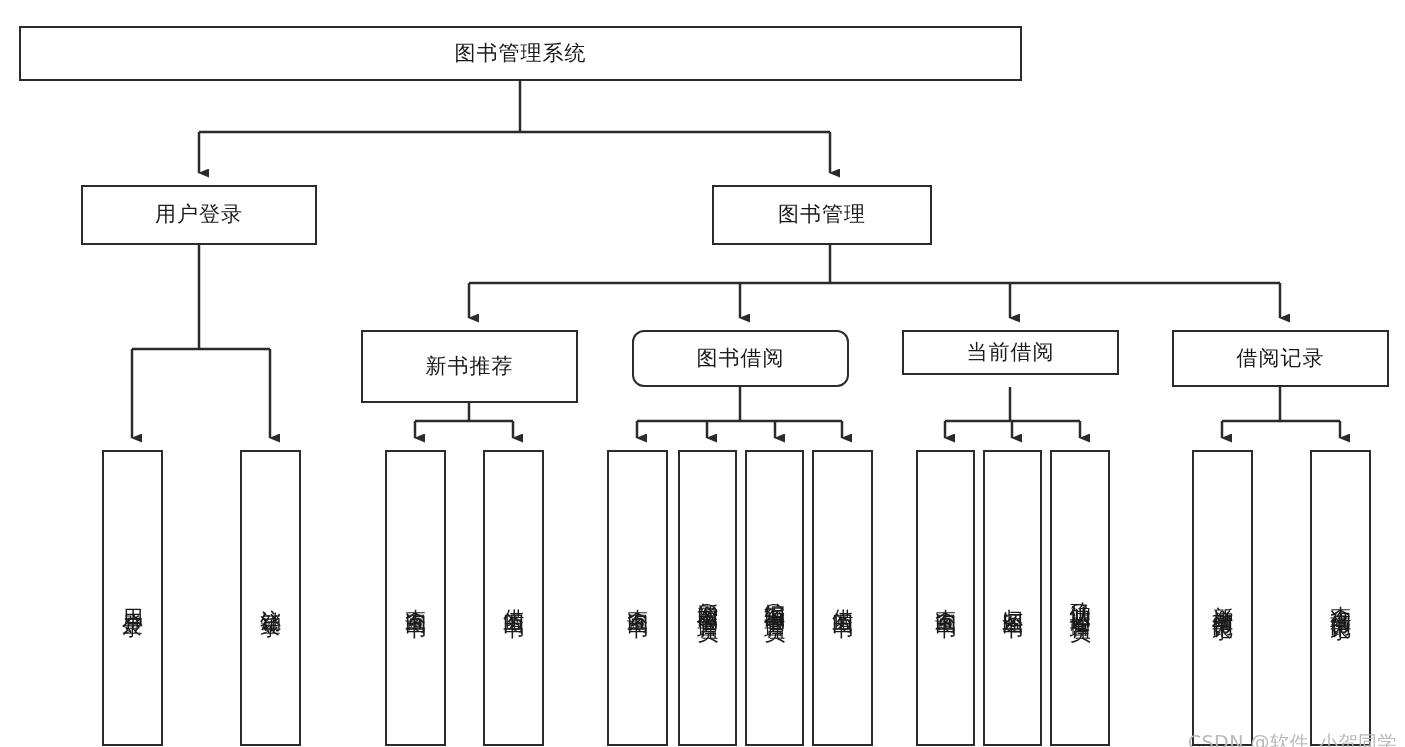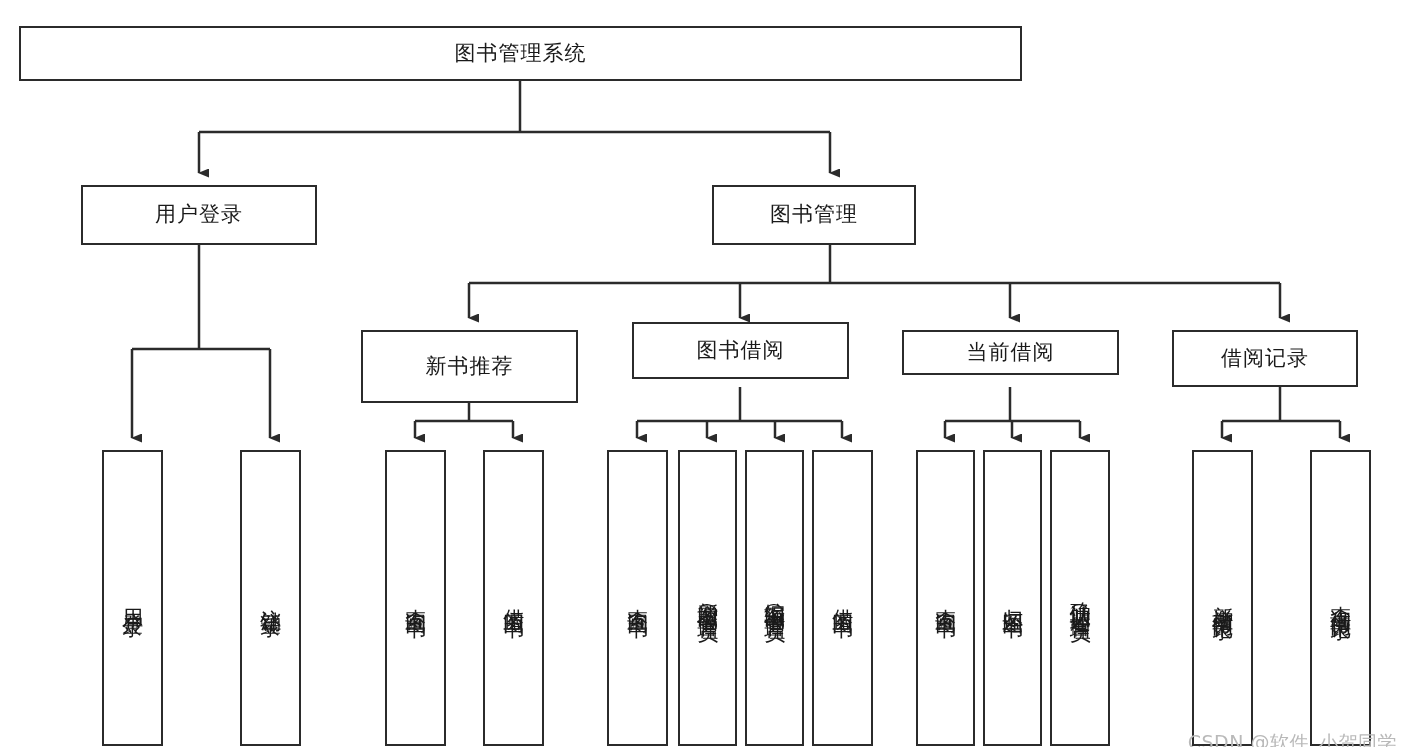--- a/index.html
+++ b/index.html
@@ -118,33 +118,33 @@
       </g>
   </svg>
 
   <div id="nodes-layer">
       <div class="node horizontal" style="left: 19px; top: 13px; width: 1003px; height: 55px; border-color: rgb(43, 43, 43); color: rgb(26, 26, 26);">
         <span class="node-label">图书管理系统</span>
       </div>
       <div class="node horizontal" style="left: 81px; top: 172px; width: 236px; height: 60px; border-color: rgb(43, 43, 43); color: rgb(26, 26, 26);">
         <span class="node-label">用户登录</span>
       </div>
-      <div class="node horizontal" style="left: 712px; top: 172px; width: 204px; height: 60px; border-color: rgb(43, 43, 43); color: rgb(26, 26, 26);">
+      <div class="node horizontal" style="left: 712px; top: 172px; width: 220px; height: 60px; border-color: rgb(43, 43, 43); color: rgb(26, 26, 26);">
         <span class="node-label">图书管理</span>
       </div>
       <div class="node horizontal" style="left: 361px; top: 317px; width: 217px; height: 73px; border-color: rgb(43, 43, 43); color: rgb(26, 26, 26);">
         <span class="node-label">新书推荐</span>
       </div>
-      <div class="node horizontal" style="left: 632px; top: 309px; width: 217px; height: 57px; border-color: rgb(43, 43, 43); color: rgb(26, 26, 26);">
+      <div class="node horizontal" style="left: 632px; top: 317px; width: 217px; height: 57px; border-color: rgb(43, 43, 43); color: rgb(26, 26, 26); border-radius: 12px;">
         <span class="node-label">图书借阅</span>
       </div>
       <div class="node horizontal" style="left: 902px; top: 317px; width: 217px; height: 45px; border-color: rgb(43, 43, 43); color: rgb(26, 26, 26);">
         <span class="node-label">当前借阅</span>
       </div>
-      <div class="node horizontal" style="left: 1172px; top: 317px; width: 186px; height: 57px; border-color: rgb(43, 43, 43); color: rgb(26, 26, 26);">
+      <div class="node horizontal" style="left: 1172px; top: 317px; width: 217px; height: 57px; border-color: rgb(43, 43, 43); color: rgb(26, 26, 26);">
         <span class="node-label">借阅记录</span>
       </div>
       <div class="node vertical" style="left: 102px; top: 437px; width: 61px; height: 296px; border-color: rgb(43, 43, 43); color: rgb(26, 26, 26);">
         <span class="node-label">用户登录</span>
       </div>
       <div class="node vertical" style="left: 240px; top: 437px; width: 61px; height: 296px; border-color: rgb(43, 43, 43); color: rgb(26, 26, 26);">
         <span class="node-label">注销登录</span>
       </div>
       <div class="node vertical" style="left: 385px; top: 437px; width: 61px; height: 296px; border-color: rgb(43, 43, 43); color: rgb(26, 26, 26);">
         <span class="node-label">查询图书</span>

